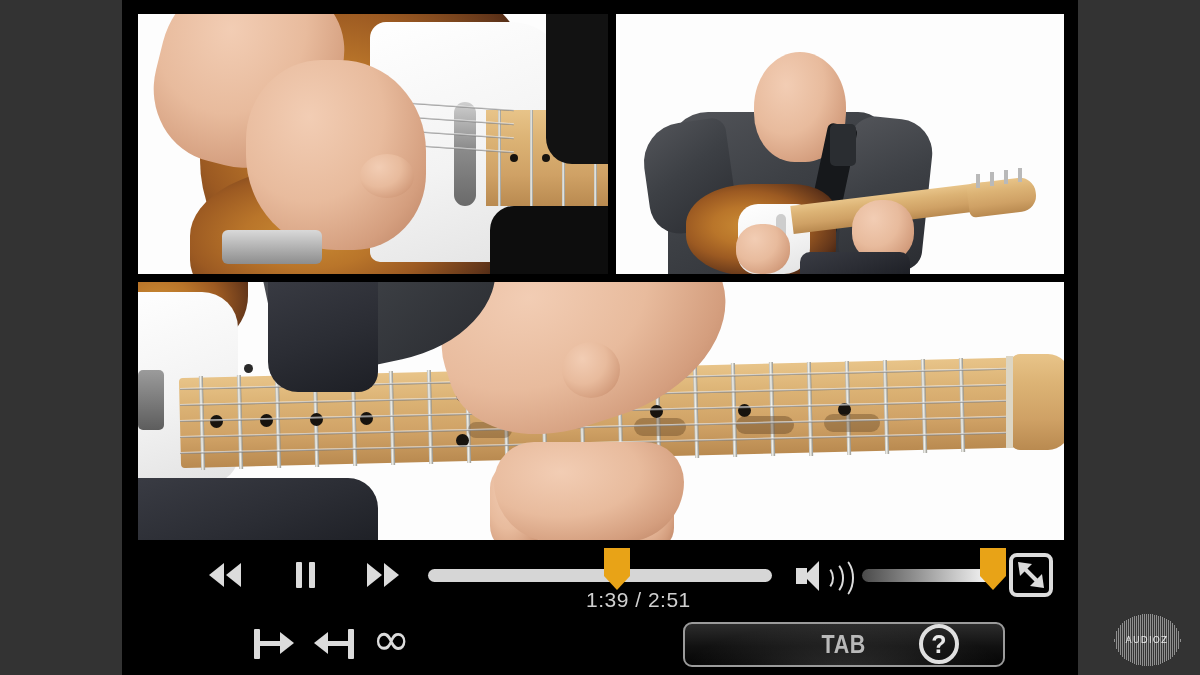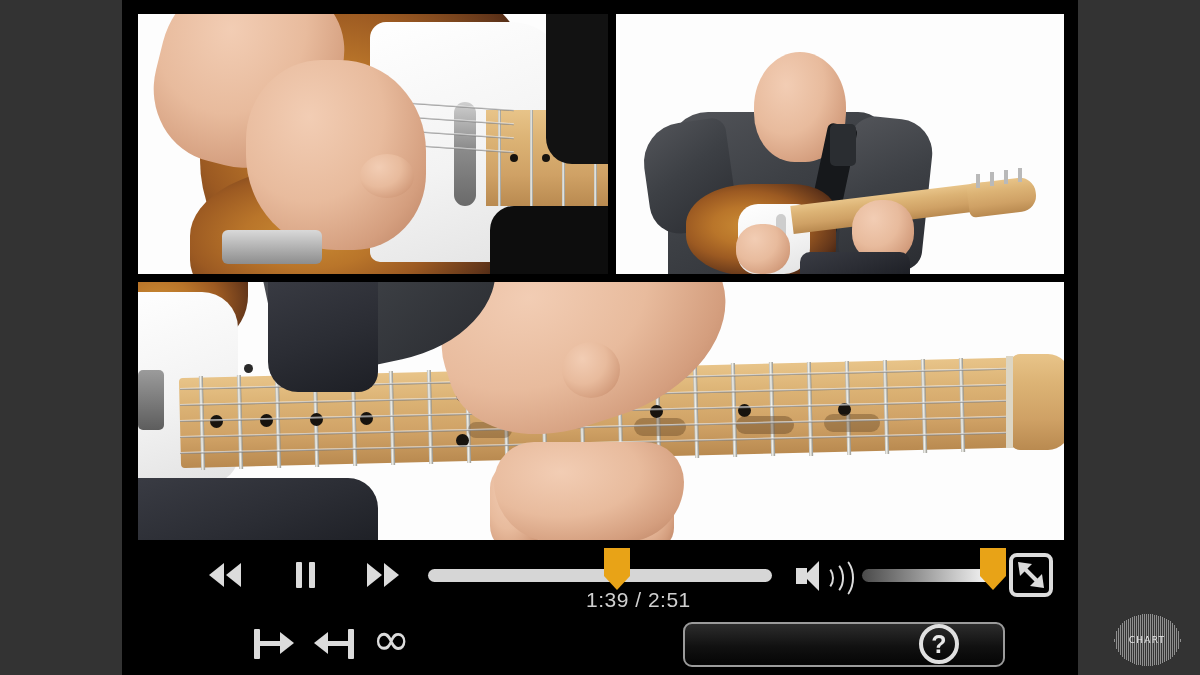--- a/index.html
+++ b/index.html
@@ -501,20 +501,23 @@
             <div class="bar-v" style="left:36px; top:7px; height:30px;"></div>
           </div>
         </div>
 
         <div class="icon-btn" style="left:246px; top:8px; width:56px; height:46px;">
           <span class="infinity" style="left:4px; top:-4px;">∞</span>
         </div>
 
 
         <div class="segmented">
+          <div class="seg">
+            <span>TAB</span>
+          </div>
         </div>
 
         <div class="help-circle" style="left:797px; top:12px;">
           <span>?</span>
         </div>
       </div>
     </div>
   </div>
 
   <div class="watermark">
@@ -547,15 +550,15 @@
         <i style="height: 44.6px;"></i>
         <i style="height: 42.5px;"></i>
         <i style="height: 40.1px;"></i>
         <i style="height: 37.3px;"></i>
         <i style="height: 33.9px;"></i>
         <i style="height: 29.9px;"></i>
         <i style="height: 24.8px;"></i>
         <i style="height: 17.8px;"></i>
         <i style="height: 3px;"></i>
       </div>
-    <div class="wm-text">CHART</div>
+    <div class="wm-text">AUDIOZ</div>
   </div>
 </div>
 
 </body></html>

